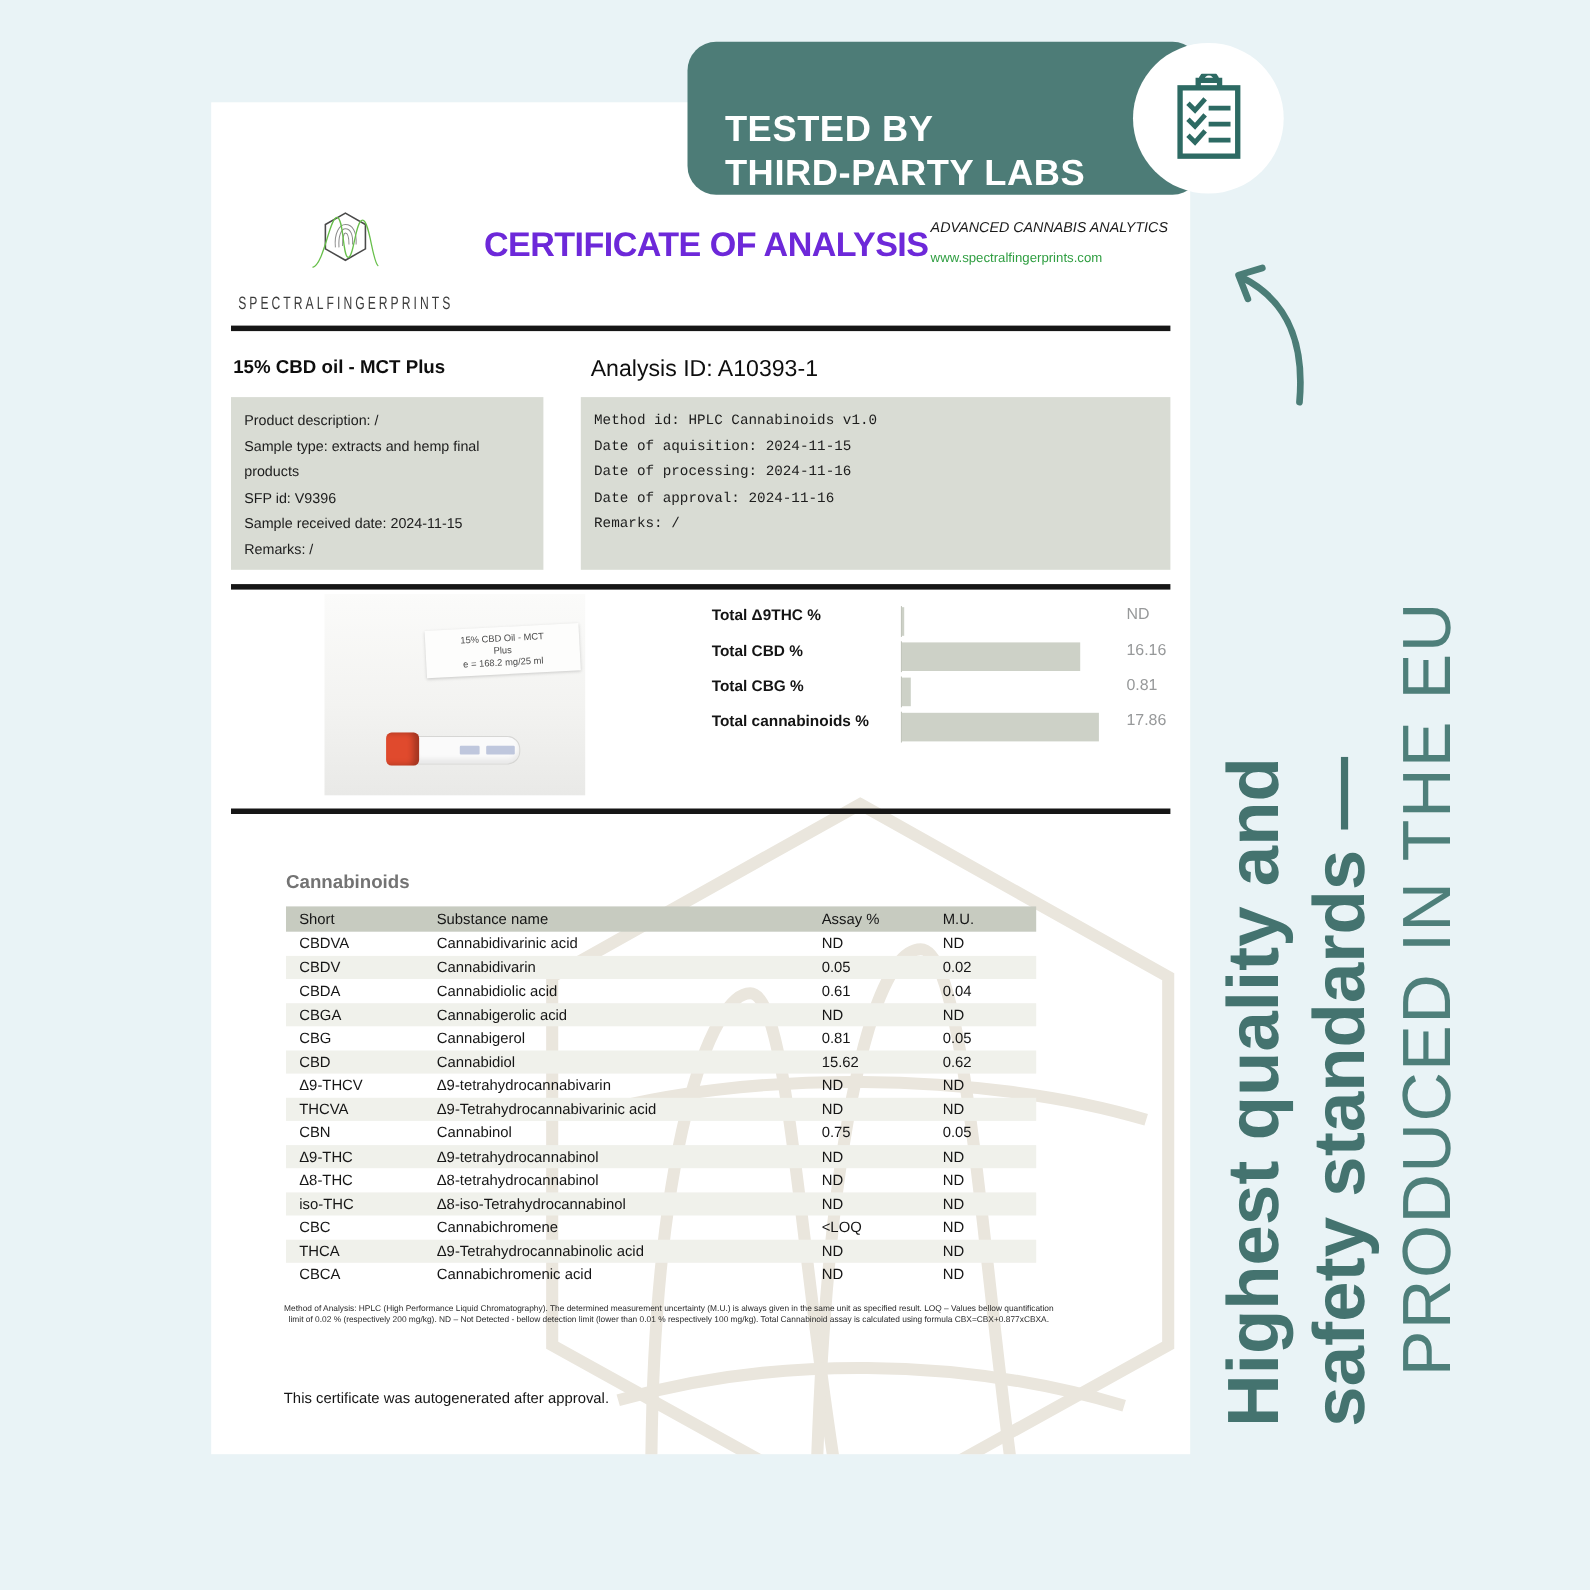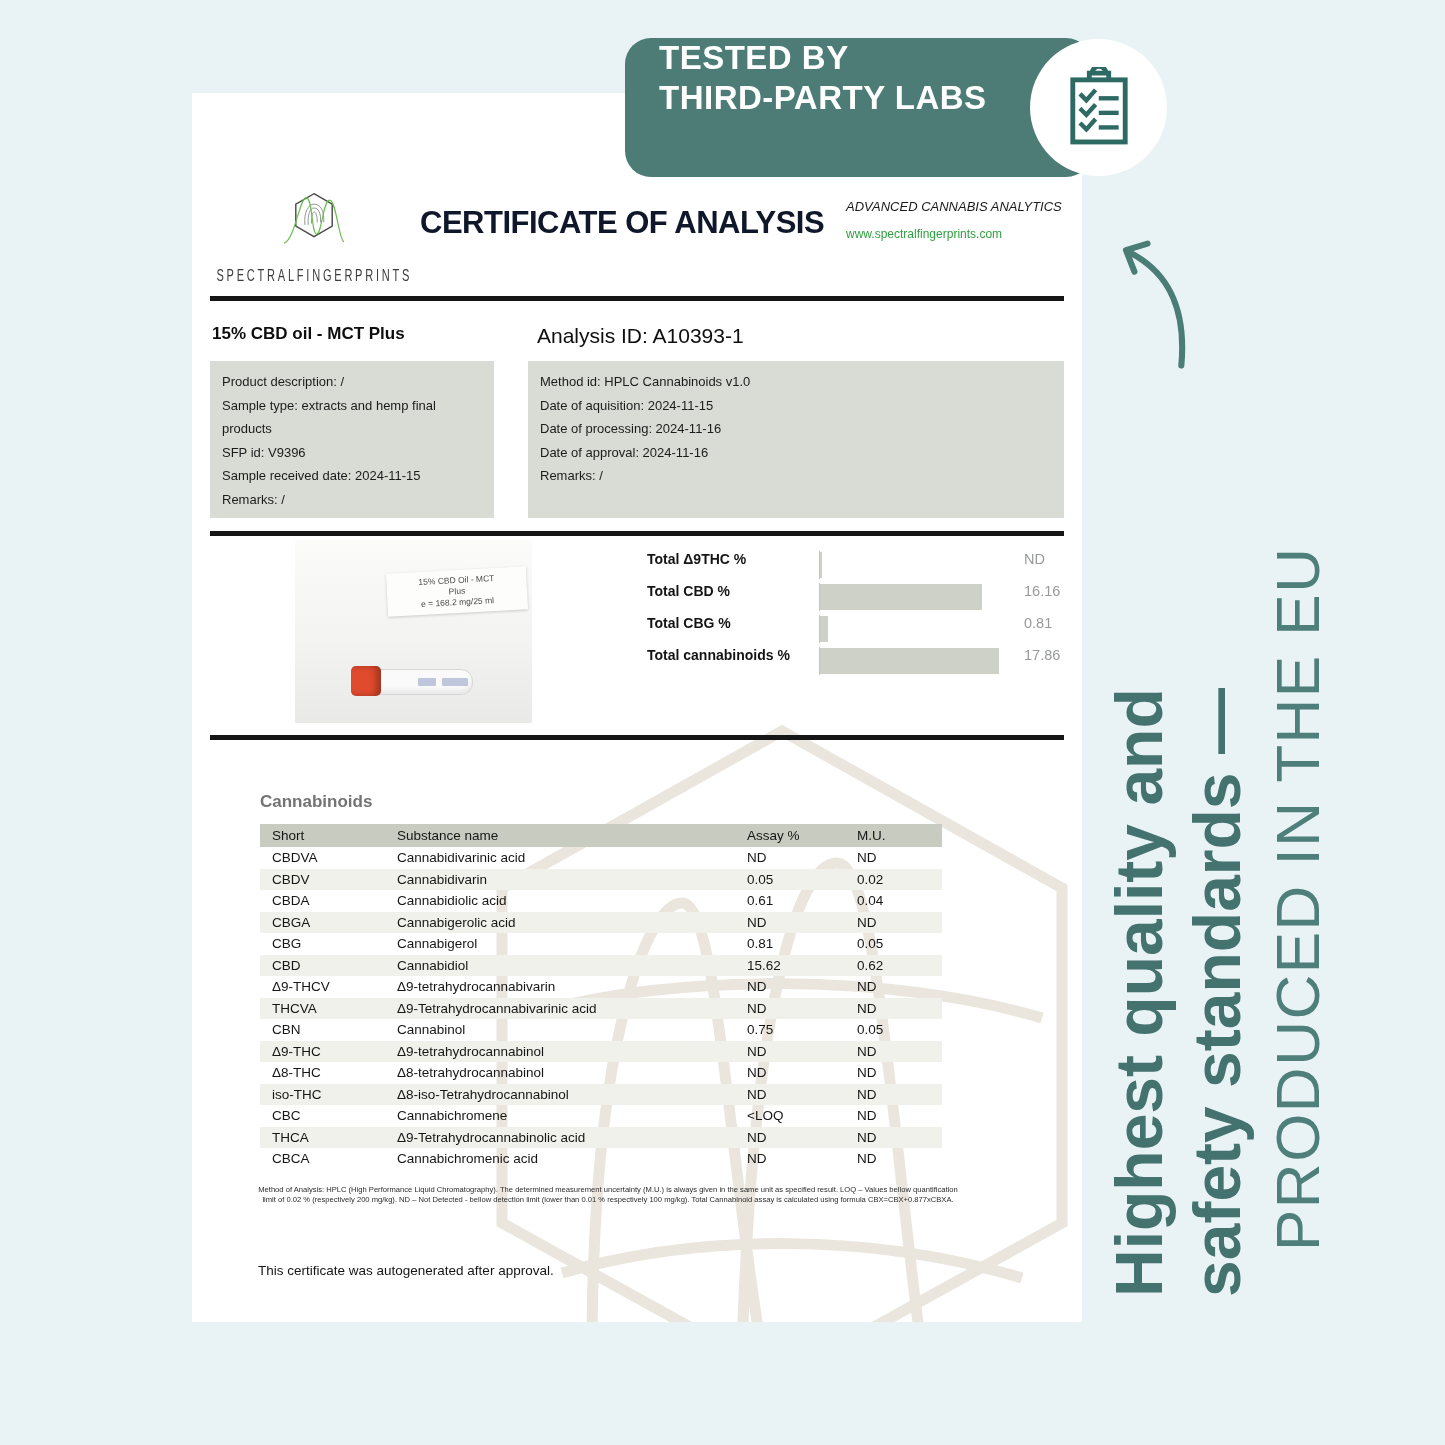--- a/index.html
+++ b/index.html
@@ -9,36 +9,36 @@
   
   .page{position:absolute;left:192px;top:93px;width:890px;height:1229px;background:#ffffff;overflow:hidden;}
   .page > *{position:absolute;z-index:1;}
   .watermark{position:absolute;left:250px;top:620px;width:680px;height:640px;z-index:0;}
 
   
   .logo-wrap{left:16px;top:84px;width:212px;text-align:left;}
   .logo-svg{display:block;margin:0 auto;width:78px;height:88px;}
   .logo-text{margin-top:1px;font-size:12px;letter-spacing:3px;color:#3c3c3c;white-space:nowrap;
              transform:scale(0.92,1.35);transform-origin:center top;}
-  .cert-title{left:228px;top:112px;width:444px;text-align:left;font-size:31px;font-weight:bold;
-              color:#0f172a;white-space:nowrap;letter-spacing:-0.5px;}
+  .cert-title{left:228px;top:112px;width:444px;text-align:center;font-size:31px;font-weight:bold;
+              color:#6d28d9;white-space:nowrap;letter-spacing:-0.5px;}
   .head-right{right:16px;top:106px;width:220px;}
   .tagline{font-size:13px;font-style:italic;color:#1a1a1a;white-space:nowrap;}
   .website{font-size:12px;color:#2f9e41;margin-top:13px;}
 
   .rule{left:18px;width:854px;height:5px;background:#161616;}
   .rule1{top:203px;} .rule2{top:438px;} .rule3{top:642px;}
 
   
   .prod-title{left:20px;top:231px;font-size:17px;font-weight:bold;color:#0e0e0e;}
   .ana-title{left:345px;top:231px;font-size:21px;font-weight:normal;color:#0e0e0e;}
   .info-box{background:#d9dcd4;box-sizing:border-box;padding:9px 12px;font-size:13px;
             line-height:23.5px;color:#1c1c1c;}
   .info-left{left:18px;top:268px;width:284px;height:157px;}
-  .info-right{left:336px;top:268px;width:536px;height:157px;}
+  .info-right{left:336px;top:268px;width:536px;height:157px;font-family:Liberation Mono, monospace;}
 
   
   .photo{left:103px;top:447px;width:237px;height:183px;
          background:linear-gradient(180deg,#fbfbfa 0%,#f3f3f1 55%,#e9e9e7 100%);}
   .photo-label{position:absolute;left:92px;top:30px;width:134px;padding:5px 3px;background:#fdfdfc;
                transform:rotate(-3deg);box-shadow:0 1px 3px rgba(0,0,0,.18);
                font-size:8.5px;line-height:11px;color:#4a4a4a;text-align:center;}
   .vial{position:absolute;left:56px;top:126px;width:120px;height:30px;}
   .vial-body{position:absolute;left:26px;top:3px;width:94px;height:24px;background:#fafafa;
              border:1px solid #d6d6d4;border-radius:4px 12px 12px 4px;
@@ -63,21 +63,21 @@
                      align-items:center;padding-left:12px;}
   .tbl-head{background:#c7cbc0;height:23px;}
   .tbl-row{height:21.5px;}
   .tbl-row:nth-child(even){background:#f0f1eb;}
 
   .fineprint{left:66px;top:1092px;width:700px;font-size:7.6px;line-height:9.6px;color:#2a2a2a;text-align:center;}
   .footer-note{left:66px;top:1170px;font-size:13.5px;color:#151515;}
 
   
   .badge{position:absolute;left:625px;top:38px;width:467px;height:139px;background:#4d7c77;
-         border-radius:26px;color:#ffffff;display:flex;flex-direction:column;justify-content:flex-start;
+         border-radius:26px;color:#ffffff;display:flex;flex-direction:column;justify-content:flex-end;
          padding-left:34px;box-sizing:border-box;z-index:3;}
   .badge-line{font-size:33px;font-weight:bold;letter-spacing:.5px;line-height:40px;white-space:nowrap;}
   .badge-circle{position:absolute;left:1030px;top:39px;width:137px;height:137px;background:#ffffff;
                 border-radius:50%;z-index:4;display:flex;align-items:center;justify-content:center;}
   .arrow-svg{position:absolute;left:1095px;top:222px;width:122px;height:152px;z-index:2;}
 
   .side-text{position:absolute;left:830px;top:787px;width:780px;height:240px;
              transform:rotate(-90deg);z-index:2;white-space:nowrap;}
   .side-bold{font-size:66px;font-weight:bold;line-height:78px;color:#44736f;letter-spacing:0;}
   .side-light{font-size:62px;font-weight:400;line-height:84px;color:#4e7f7a;letter-spacing:1.5px;

